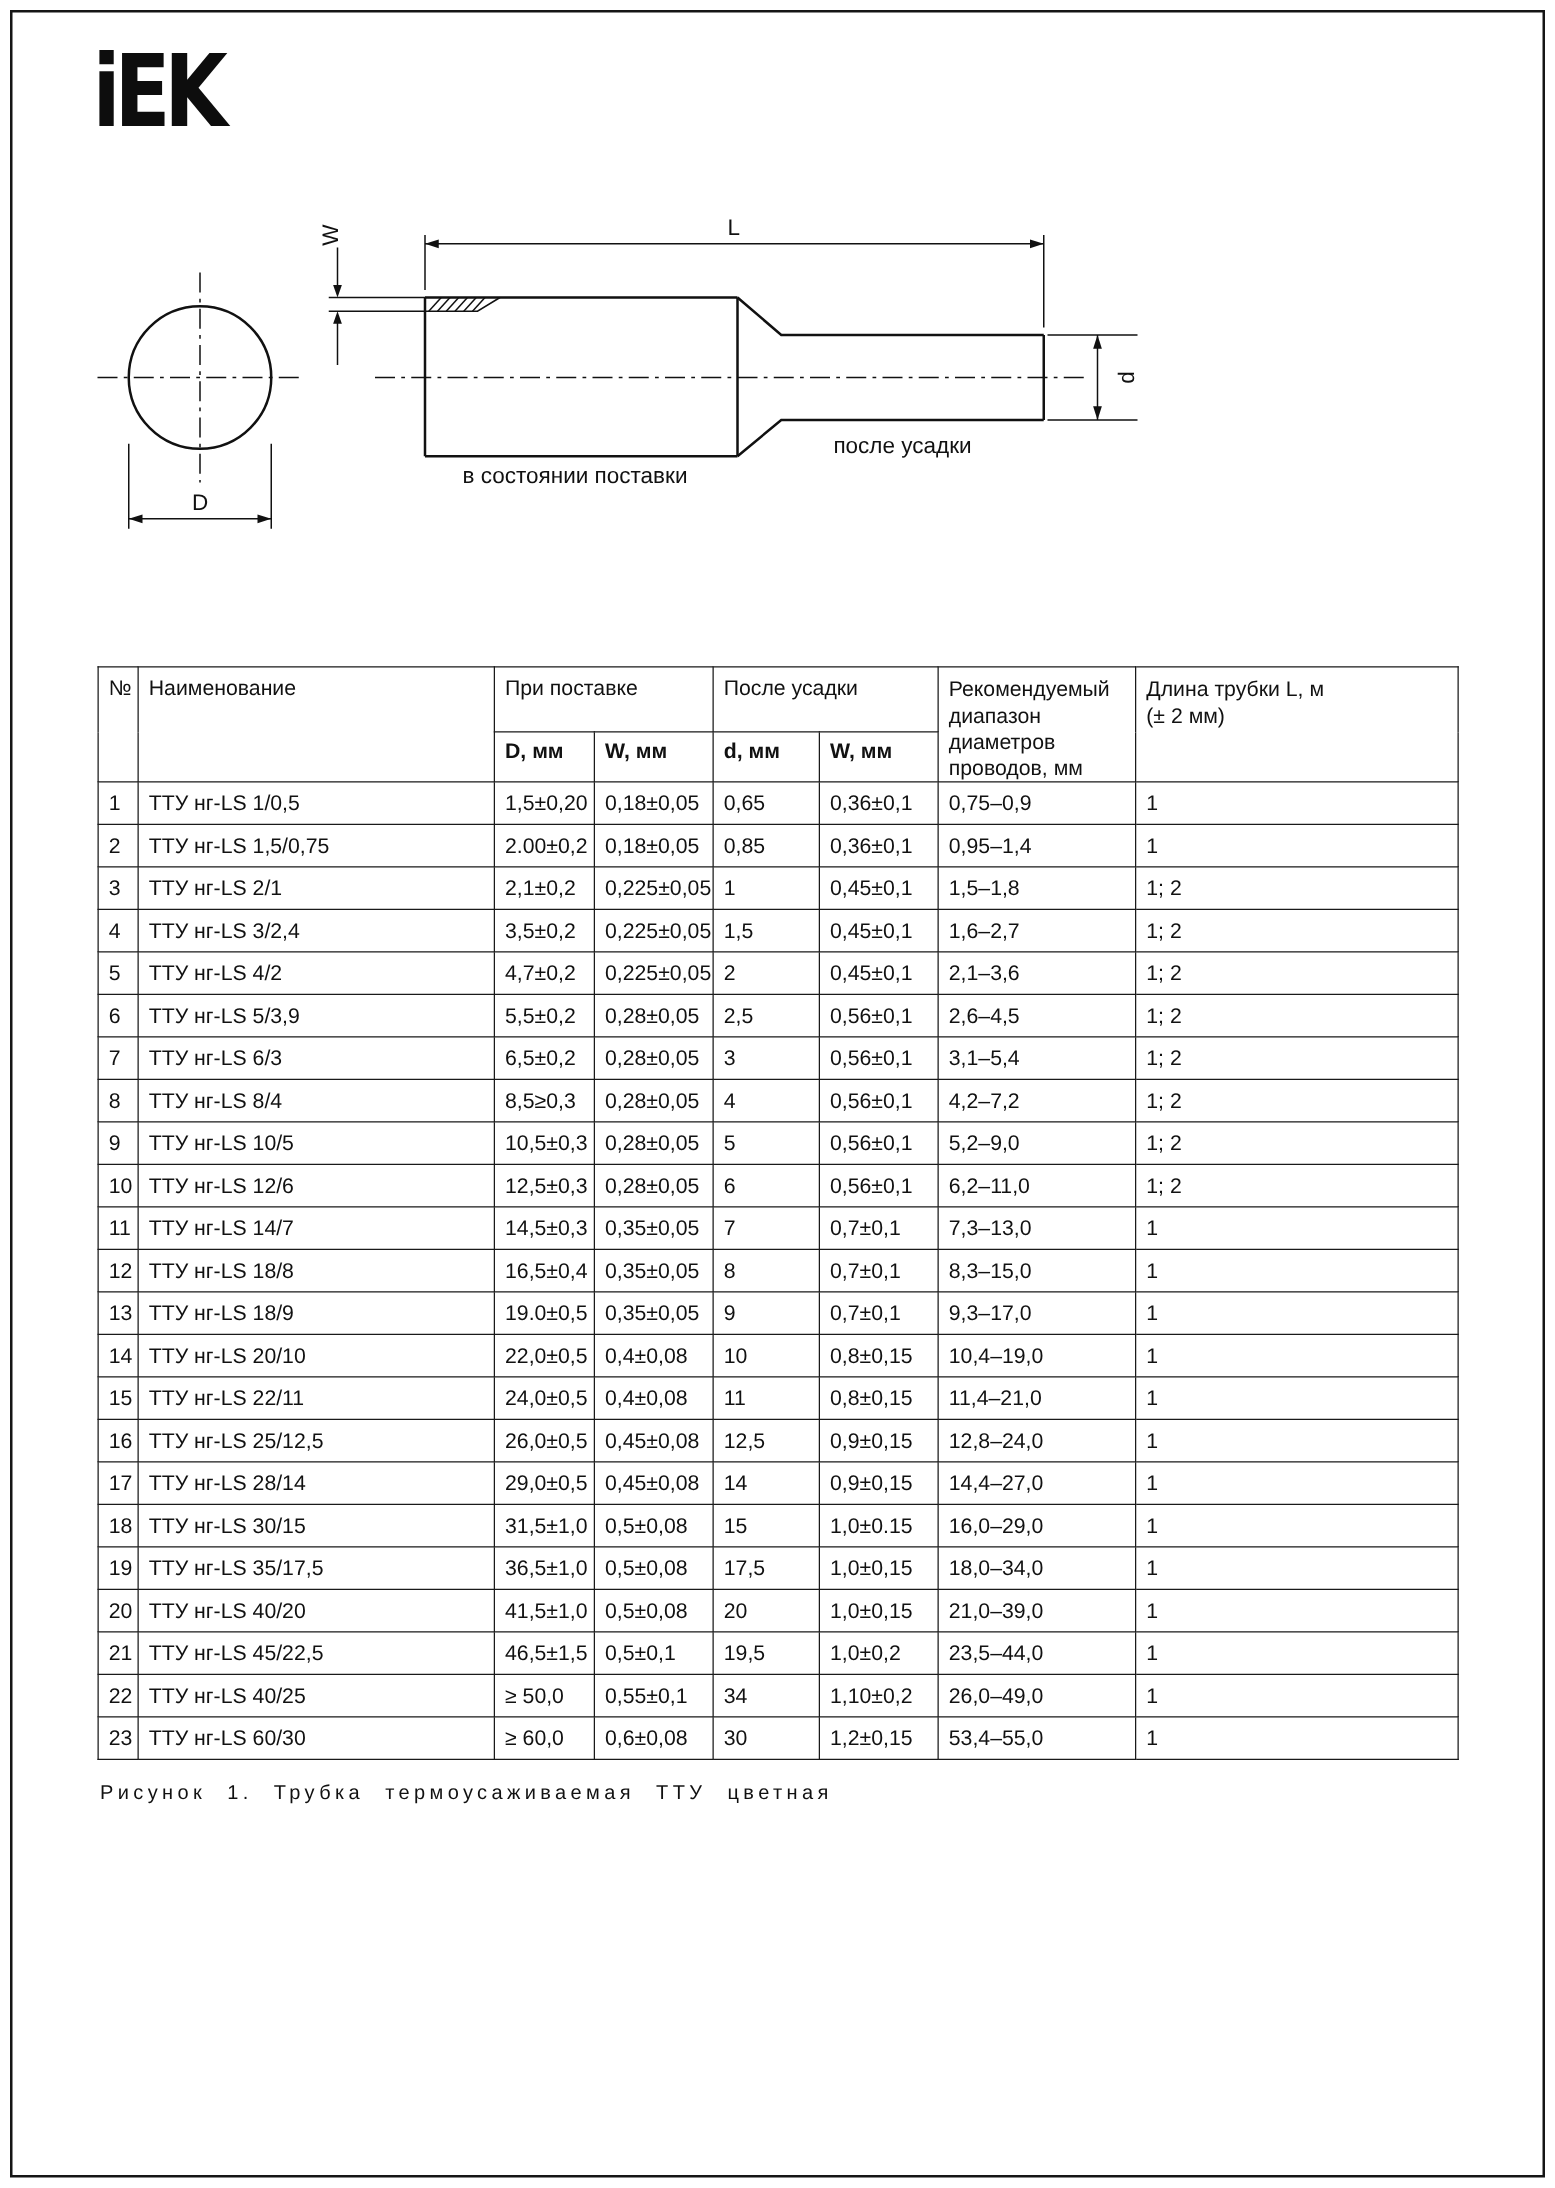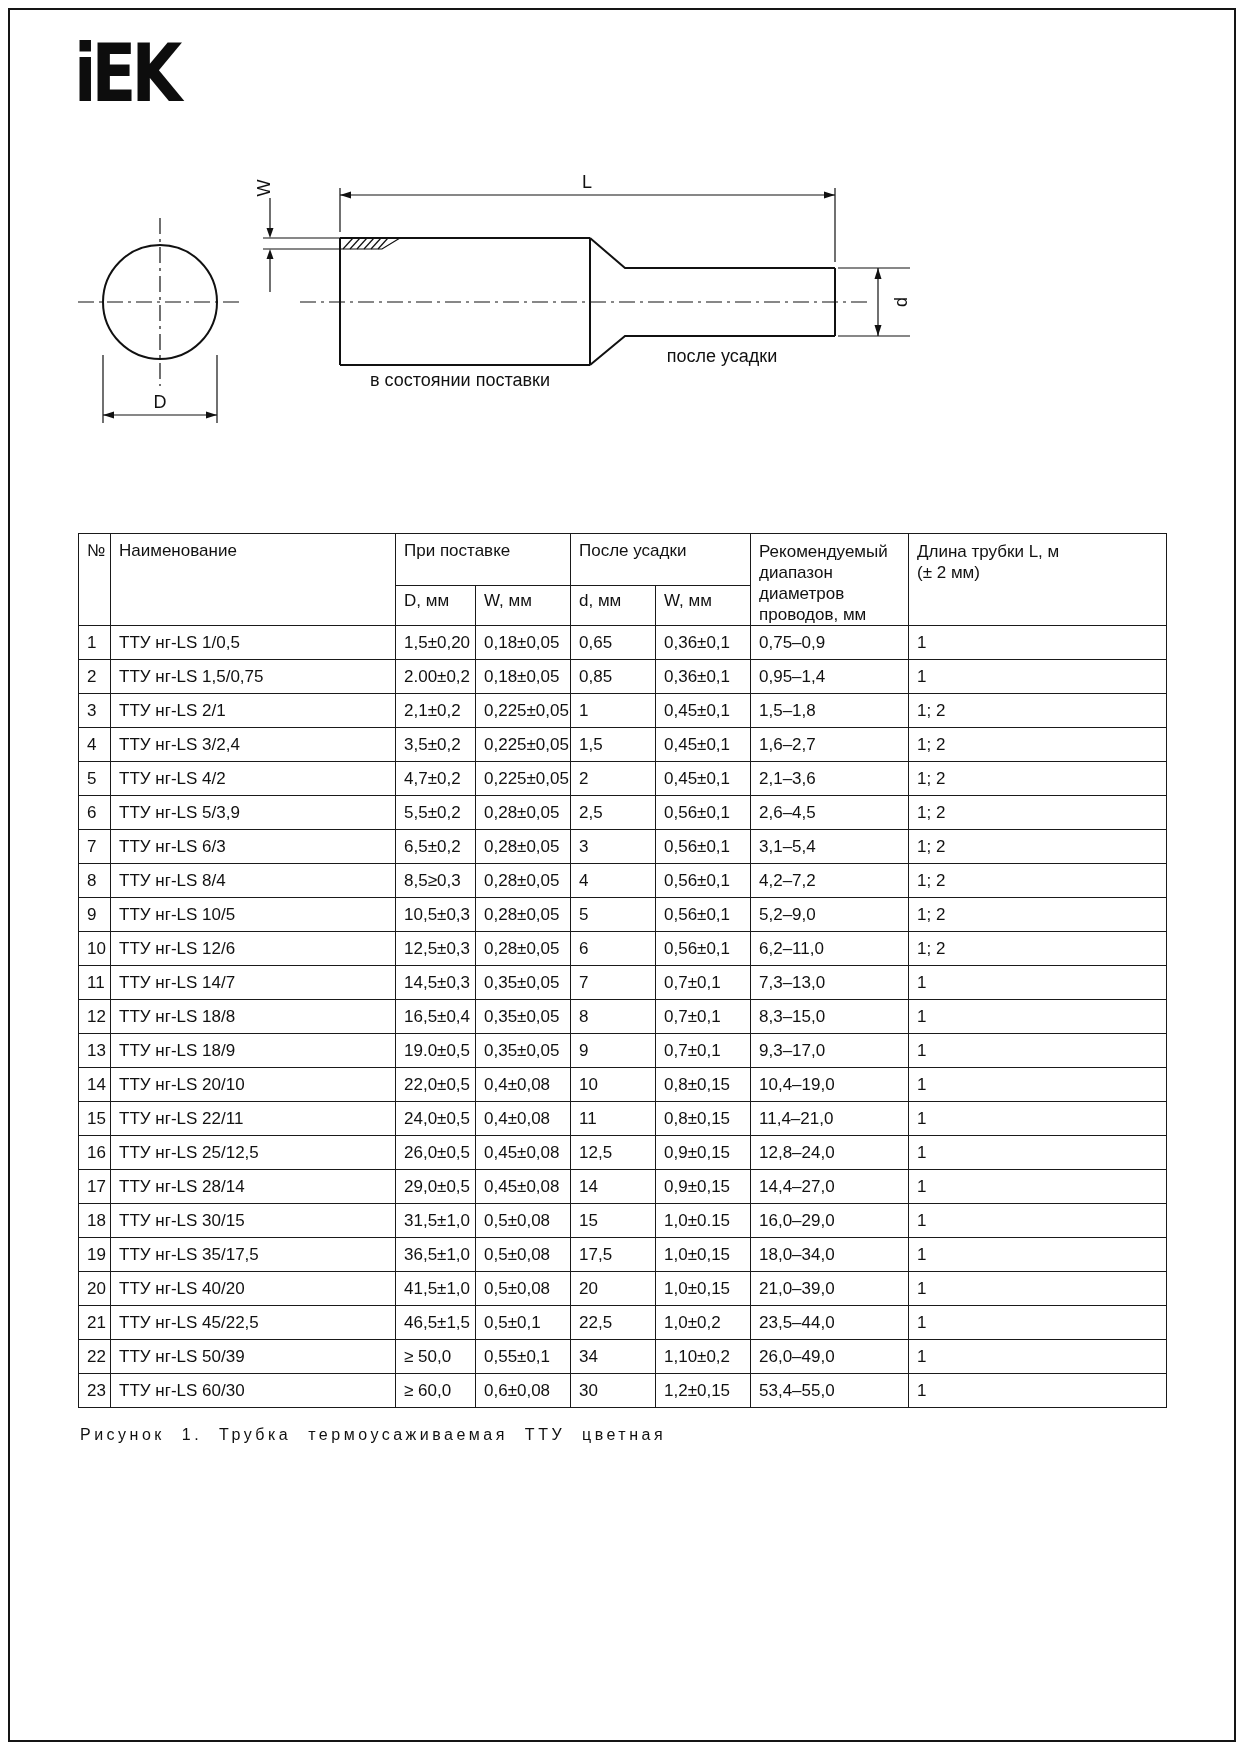--- a/index.html
+++ b/index.html
@@ -36,21 +36,21 @@
     font-size: 17px;
   }
   .spec-table th, .spec-table td {
     border: 1px solid #1a1a1a;
     font-weight: normal; text-align: left;
     padding: 0 8px;
     overflow: hidden;
   }
   .spec-table thead th { vertical-align: top; padding-top: 7px; }
   .spec-table thead tr.main th { height: 31px; }
-  .spec-table thead tr.sub th { height: 24px; padding-top: 5px; }
+  .spec-table thead tr.sub th { height: 24px; padding-top: 5px; font-weight: bold; }
   .spec-table tbody td { height: 33px; vertical-align: middle; }
   .col-num { text-align: center; padding: 0 2px; }
   .hdr-range { padding: 7px 5px 0 5px; line-height: 21px; }
   .hdr-len { line-height: 21px; }
 
   .caption {
     position: absolute; left: 80px; top: 1426px;
     font-size: 16px; letter-spacing: 3.5px; word-spacing: 9px;
     color: #111;
   }
@@ -364,28 +364,28 @@
         <td>20</td>
         <td>1,0±0,15</td>
         <td>21,0–39,0</td>
         <td>1</td>
       </tr>
       <tr>
         <td class="col-num">21</td>
         <td>ТТУ нг-LS 45/22,5</td>
         <td>46,5±1,5</td>
         <td>0,5±0,1</td>
-        <td>22,5</td>
+        <td>19,5</td>
         <td>1,0±0,2</td>
         <td>23,5–44,0</td>
         <td>1</td>
       </tr>
       <tr>
         <td class="col-num">22</td>
-        <td>ТТУ нг-LS 50/39</td>
+        <td>ТТУ нг-LS 40/25</td>
         <td>≥ 50,0</td>
         <td>0,55±0,1</td>
         <td>34</td>
         <td>1,10±0,2</td>
         <td>26,0–49,0</td>
         <td>1</td>
       </tr>
       <tr>
         <td class="col-num">23</td>
         <td>ТТУ нг-LS 60/30</td>

